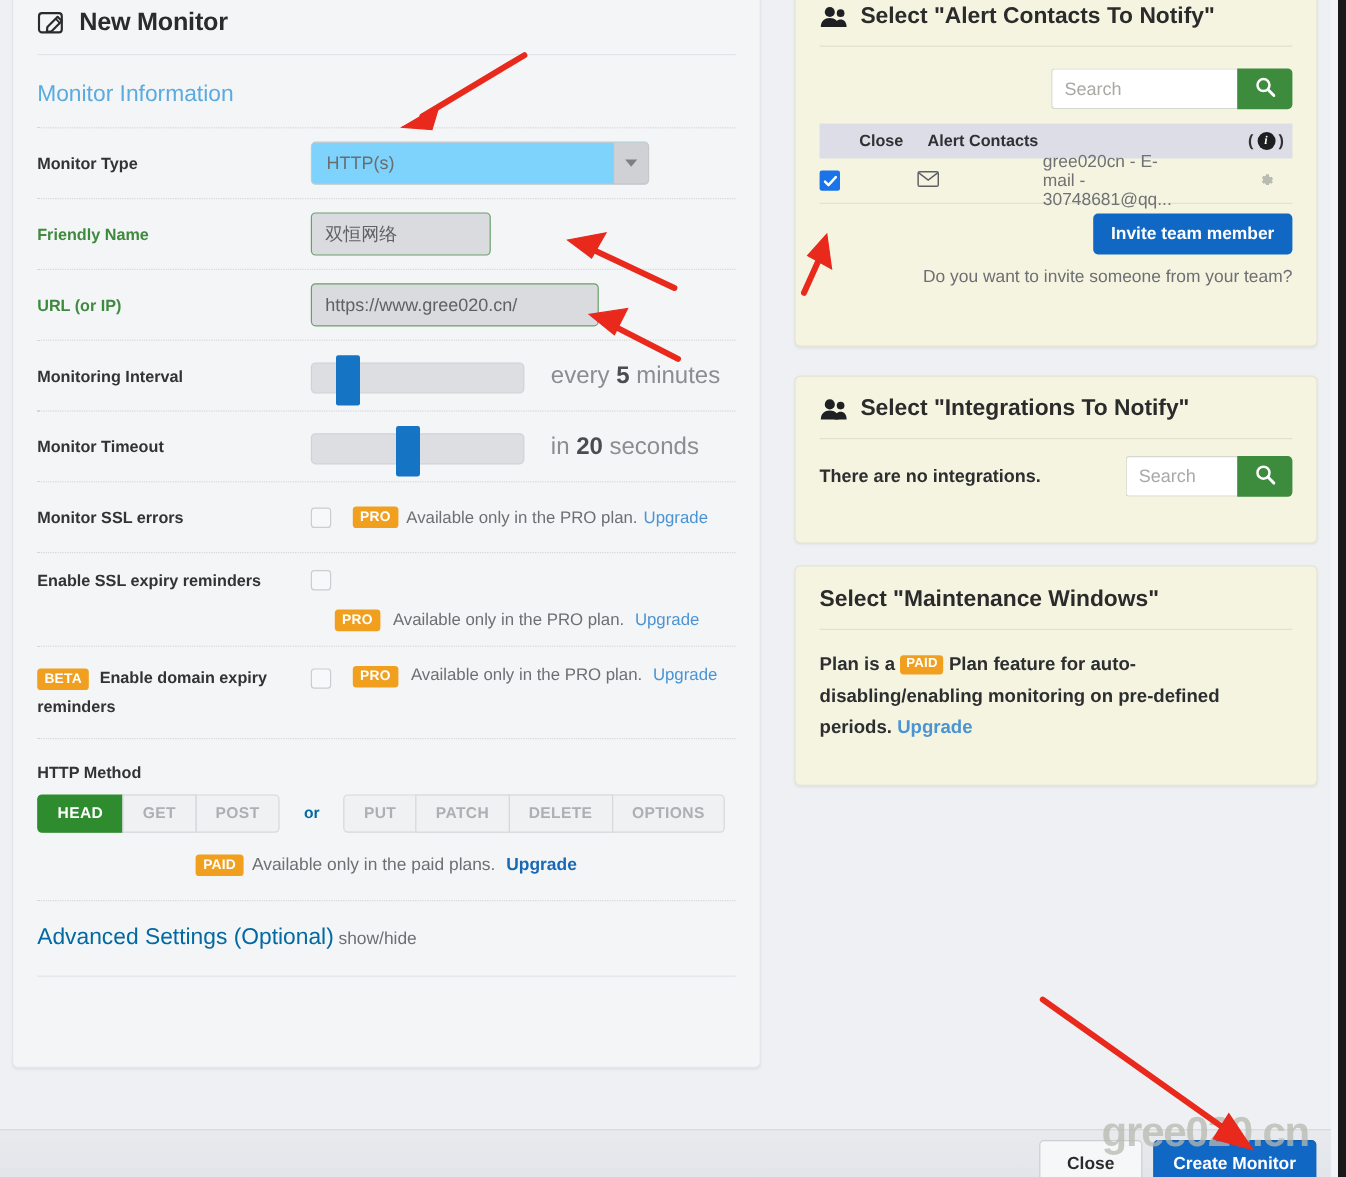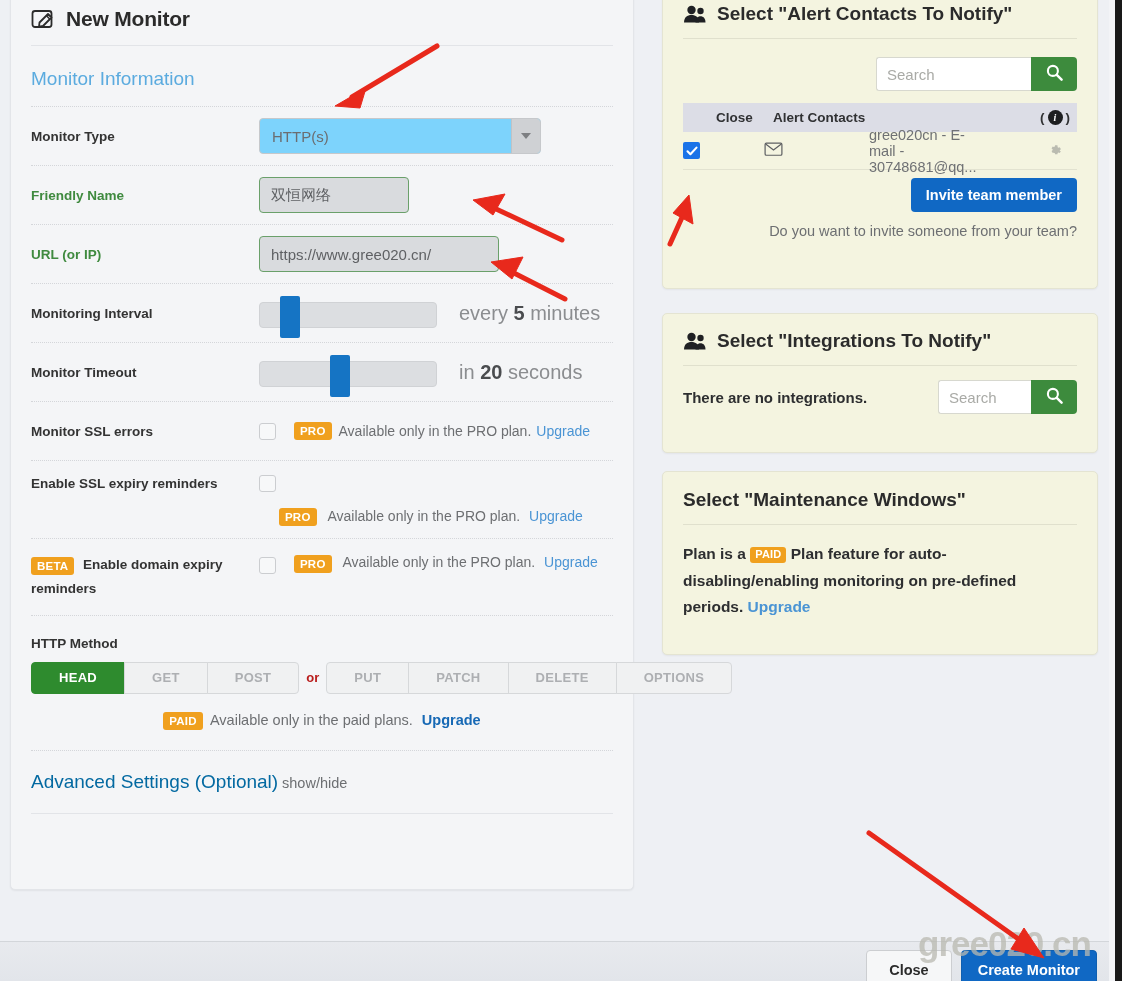--- a/index.html
+++ b/index.html
@@ -93,28 +93,28 @@
   .row-domain{padding:14px 20px 14px 20px;display:flex;align-items:flex-start;box-sizing:border-box;}
   .row-domain .lbl{width:228px;flex:none;font-weight:bold;font-size:13.5px;line-height:1.75;}
   .row-domain .cbx{margin:4px 18px 0 0;}
 
   
   #http-method-block{padding:20px 20px 0 20px;}
   #http-method-label{font-weight:bold;font-size:13.5px;margin-bottom:11px;}
   #method-row{display:flex;align-items:center;}
   .btn-group{display:flex;}
   .mbtn{
-    height:32px;min-width:52px;padding:0 27px;display:flex;align-items:center;justify-content:center;
+    height:32px;min-width:52px;padding:0 16px;display:flex;align-items:center;justify-content:center;
     background:#f0f1f2;border:1px solid #d6d8da;color:#adafb2;font-weight:bold;font-size:13px;
     box-sizing:border-box;margin-left:-1px;letter-spacing:.3px;
   }
   .btn-group .mbtn:first-child{margin-left:0;border-radius:4px 0 0 4px;}
   .btn-group .mbtn:last-child{border-radius:0 4px 4px 0;}
   .mbtn.active{background:#2e8b2e;border-color:#2e8b2e;color:#fff;}
-  #or-text{margin:0 7px;font-weight:bold;font-size:13px;color:#b91c1c;}
+  #or-text{margin:0 20px;font-weight:bold;font-size:13px;color:#0369a1;}
   #paid-note{text-align:center;padding:18px 0 20px 0;font-size:14.5px;color:#6d6f72;}
   #paid-note .badge{margin-right:4px;}
 
   #advanced-block{padding:20px 20px 0 20px;}
   #advanced-link{color:#0369a1;font-size:19px;}
   #advanced-toggle{color:#6d6f72;font-size:14.5px;}
   #advanced-rule{height:1px;background:#e2e4e8;margin:20px 20px 0 20px;}
 
   
   .panel{

